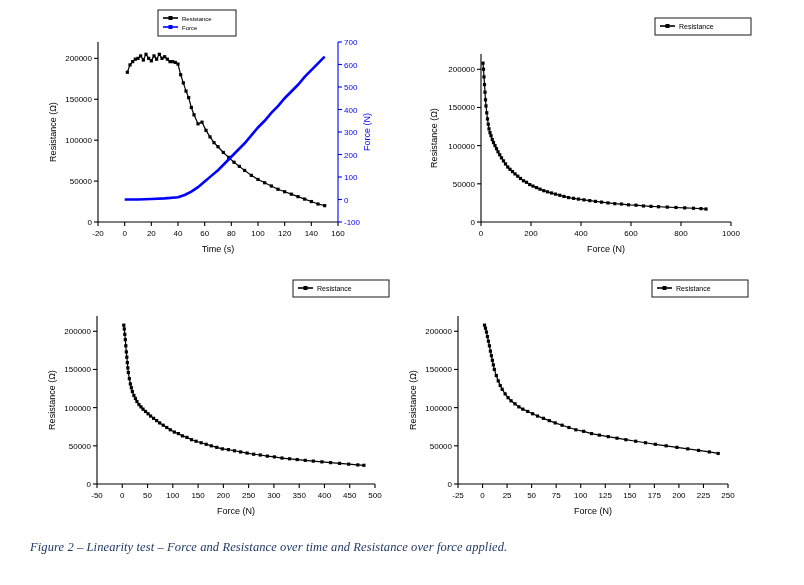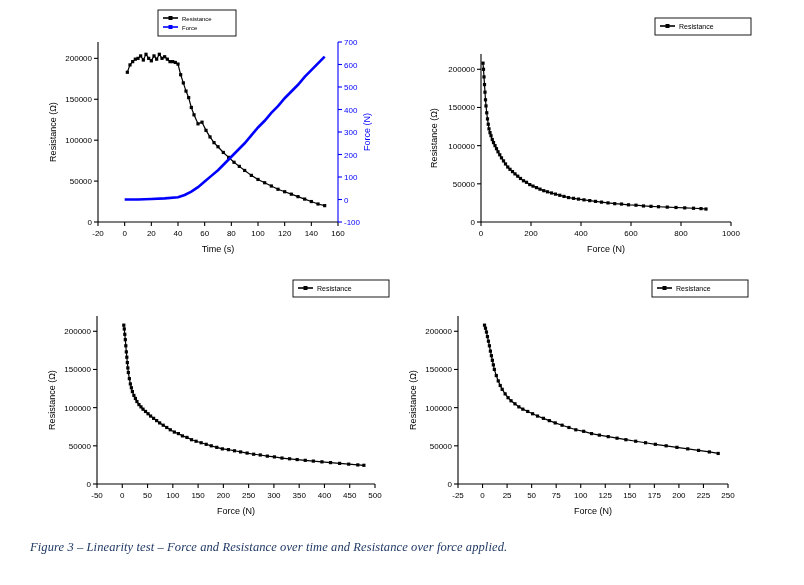--- a/index.html
+++ b/index.html
@@ -514,14 +514,14 @@
           <rect x="316.58" y="173.85" width="3.2" height="3.2" fill="#000000"></rect>
         </g>
         <path d="M84.51 47.16 L85.49 50.22 L86.47 54.04 L87.45 58.62 L88.44 63.20 L89.42 67.78 L90.40 73.13 L91.38 77.71 L92.36 82.29 L93.35 86.87 L94.33 91.45 L96.29 97.56 L98.25 102.91 L100.22 107.49 L102.18 111.31 L105.13 115.89 L108.07 119.71 L111.02 122.76 L114.95 125.82 L118.87 128.87 L122.80 131.16 L127.71 133.45 L132.62 135.75 L137.53 138.04 L143.42 140.33 L149.31 142.62 L155.20 144.91 L162.07 147.20 L168.95 149.49 L175.82 151.78 L183.67 153.31 L191.53 155.60 L199.38 157.13 L208.22 158.65 L217.05 160.18 L225.89 161.71 L235.71 163.24 L245.53 164.76 L255.35 166.29 L266.15 167.82 L276.95 169.35 L287.75 170.87 L298.55 172.40 L309.35 173.93 L318.18 175.45 " stroke="#000000" stroke-width="1.2" fill="none"></path>
         <rect class="legendbox" x="252" y="2" width="96" height="17"></rect>
         <line x1="257" y1="10" x2="272" y2="10" stroke="#000000" stroke-width="1.6"></line>
         <rect x="262.5" y="8" width="4" height="4" fill="#000000"></rect>
         <text class="legendtext" x="276" y="12.5">Resistance</text>
       </svg>
   </div>
 
-  <div class="caption">Figure 3 – Linearity test – Force and Resistance over time and Resistance over force applied.</div>
+  <div class="caption">Figure 2 – Linearity test – Force and Resistance over time and Resistance over force applied.</div>
 </div>
 
 </body></html>

